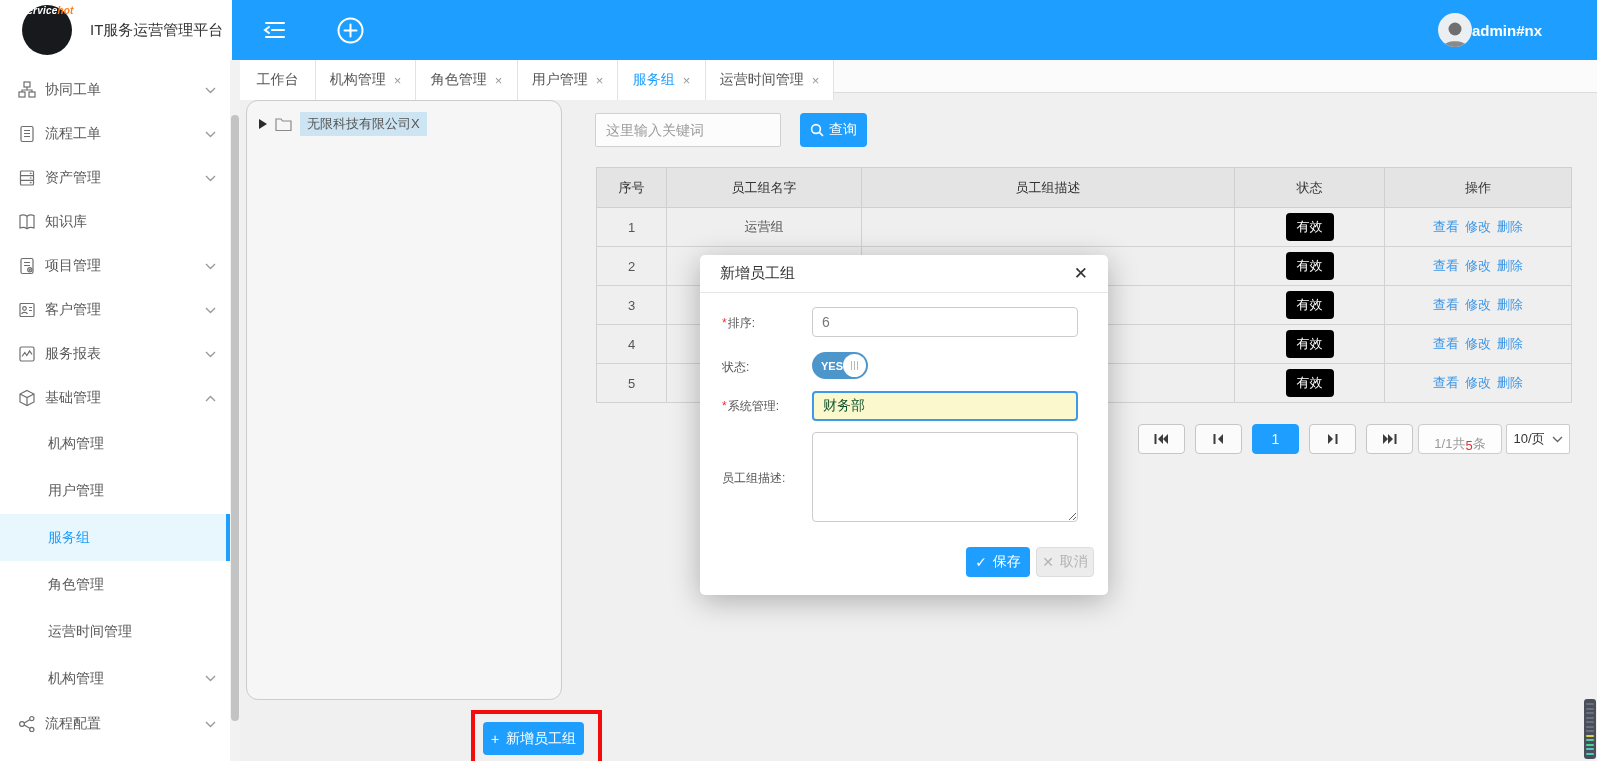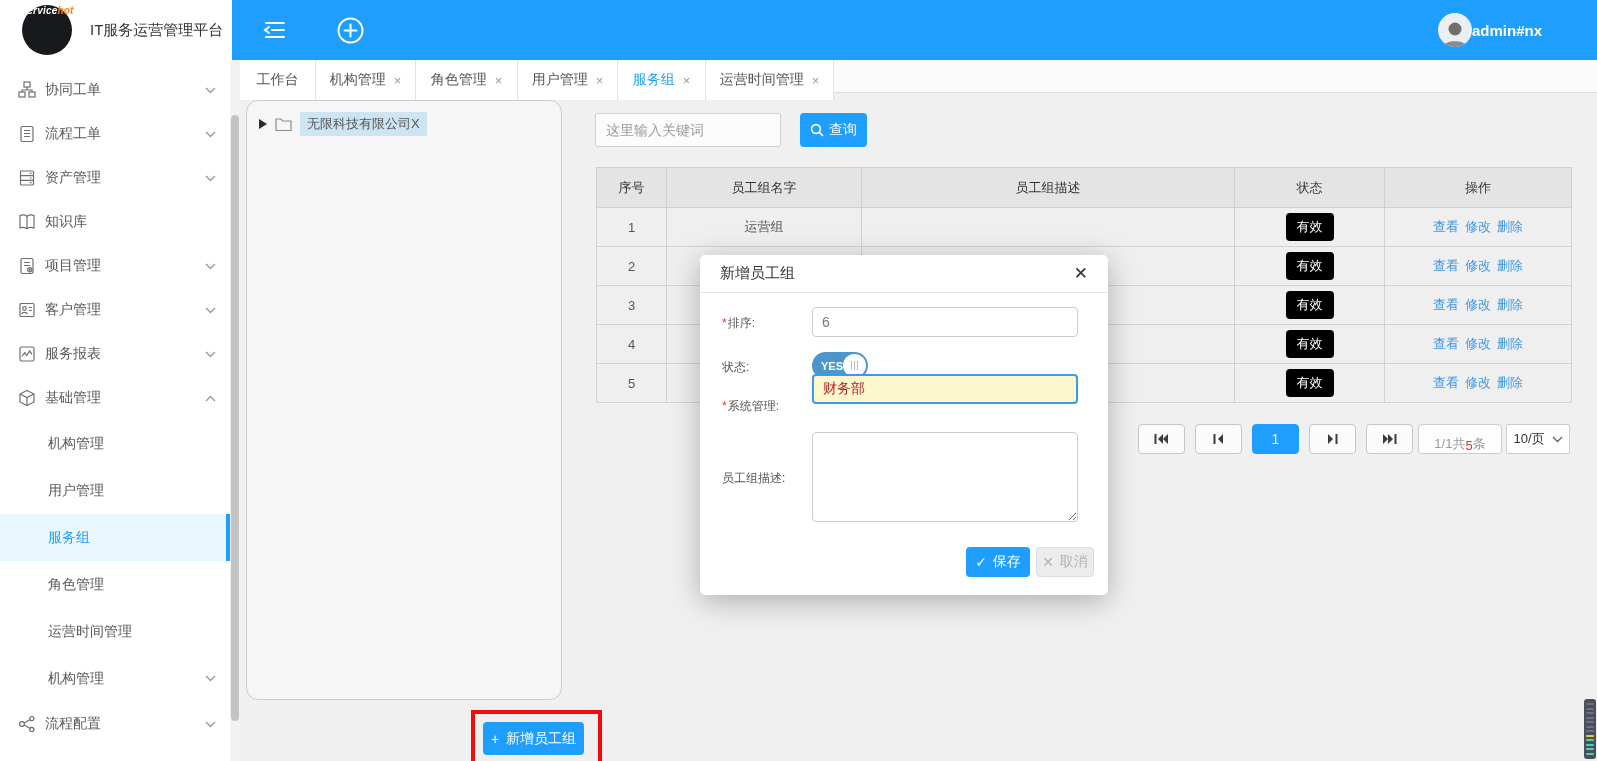--- a/index.html
+++ b/index.html
@@ -66,21 +66,21 @@
   .red-annotation { position:absolute; left:471px; top:710px; width:131px; height:70px; border:4px solid #f40b0b; }
   .add-btn { position:absolute; left:483px; top:722px; width:101px; height:33px; background:#1e9fff; color:#fff; border:none; border-radius:4px; font-size:14px; display:flex; align-items:center; justify-content:center; gap:7px; cursor:pointer; font-family:inherit; }
 
   
   .modal { position:absolute; left:700px; top:255px; width:408px; height:340px; background:#fff; border-radius:5px; box-shadow:0 6px 30px rgba(0,0,0,.28); z-index:10; }
   .m-header { height:38px; display:flex; align-items:center; padding:0 20px; border-bottom:1px solid #e6e6e6; font-size:15px; color:#333; }
   .m-close { margin-left:auto; font-size:17px; color:#333; cursor:pointer; }
   .m-label { position:absolute; left:22px; font-size:12px; color:#555; }
   .req { color:#ee3333; margin-right:1px; }
   .m-input { position:absolute; left:112px; width:266px; height:30px; border:1px solid #ccc; border-radius:4px; padding:0 9px; font-size:14px; color:#777; font-family:inherit; background:#fff; }
-  .m-input.name { top:119px; background:#faf8cc; border:2px solid #3d9ae8; color:#b91c1c; }
+  .m-input.name { top:136px; background:#faf8cc; border:2px solid #3d9ae8; color:#14532d; }
   .m-textarea { position:absolute; left:112px; top:177px; width:266px; height:90px; border:1px solid #ccc; border-radius:4px; padding:6px 9px; font-size:14px; color:#555; font-family:inherit; resize:both; }
   .toggle { position:absolute; left:112px; top:97px; width:56px; height:27px; background:#4d96cb; border-radius:14px; display:flex; align-items:center; cursor:pointer; }
   .toggle .yes { color:#fff; font-size:11px; font-weight:bold; margin-left:9px; }
   .knob { position:absolute; right:2px; top:2px; width:23px; height:23px; background:#fff; border-radius:50%; display:flex; align-items:center; justify-content:center; gap:2px; }
   .knob i { display:block; width:1px; height:9px; background:#b9b9b9; }
   .m-btn { position:absolute; top:292px; height:30px; border:none; border-radius:4px; font-size:14px; display:flex; align-items:center; justify-content:center; gap:6px; cursor:pointer; font-family:inherit; }
   .m-save { left:266px; width:64px; background:#1e9fff; color:#fff; }
   .m-cancel { left:336px; width:58px; background:#ececec; border:1px solid #ddd; color:#b2b2b2; }
 
   

